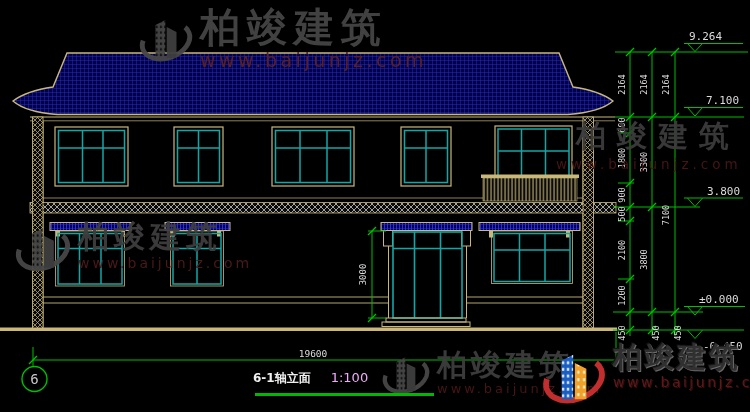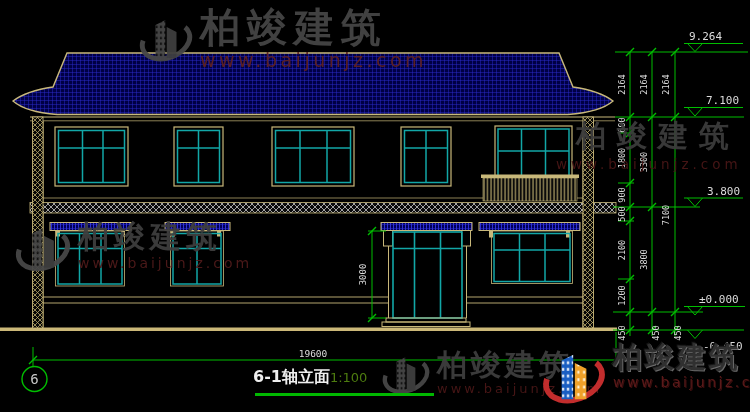--- a/index.html
+++ b/index.html
@@ -21,22 +21,22 @@
   #wm-left .url{font-size:14px;color:#501B1B;letter-spacing:3px;margin-top:2px;}
   #wm-bot-gray{left:381px;top:349px;opacity:.95;}
   #wm-bot-gray .brand{font-size:30px;color:#3E3E3E;letter-spacing:4px;}
   #wm-bot-gray .url{font-size:13px;color:#4A1717;letter-spacing:3px;}
   #wm-bot-color{left:541px;top:342px;opacity:1;}
   #wm-bot-color .brand{font-size:29px;color:#303030;letter-spacing:3px;
      text-shadow:1px 1px 0 #6a6a6a,-1px -1px 0 #151515;}
   #wm-bot-color .url{font-size:14px;color:#5A1A1A;letter-spacing:2.5px;margin-top:2px;
      text-shadow:1px 1px 0 #3a0d0d;}
   #title-block{position:absolute;left:253px;top:367px;white-space:nowrap;}
-  #title-main{font-size:16px;font-weight:bold;color:#EFEFEF;font-family:"DejaVu Sans",sans-serif;}
-  #title-scale{font-size:13px;color:#4d7c0f;margin-left:0;font-family:"DejaVu Sans",sans-serif;}
+  #title-main{font-size:12px;font-weight:bold;color:#EFEFEF;font-family:"DejaVu Sans",sans-serif;}
+  #title-scale{font-size:13px;color:#f0abfc;margin-left:20px;font-family:"DejaVu Sans",sans-serif;}
   #title-underline{position:absolute;left:255px;top:392.5px;width:179px;height:3.5px;background:#00B800;}
 </style>
 </head>
 <body>
 
 <svg width="0" height="0" style="position:absolute" aria-hidden="true">
   <defs>
     <pattern id="winGray" width="6" height="8" patternUnits="userSpaceOnUse">
       <rect width="6" height="8" fill="#474747"></rect>
         <rect x="1.5" y="2" width="2.5" height="3.5" fill="#0B0B0B"></rect>

